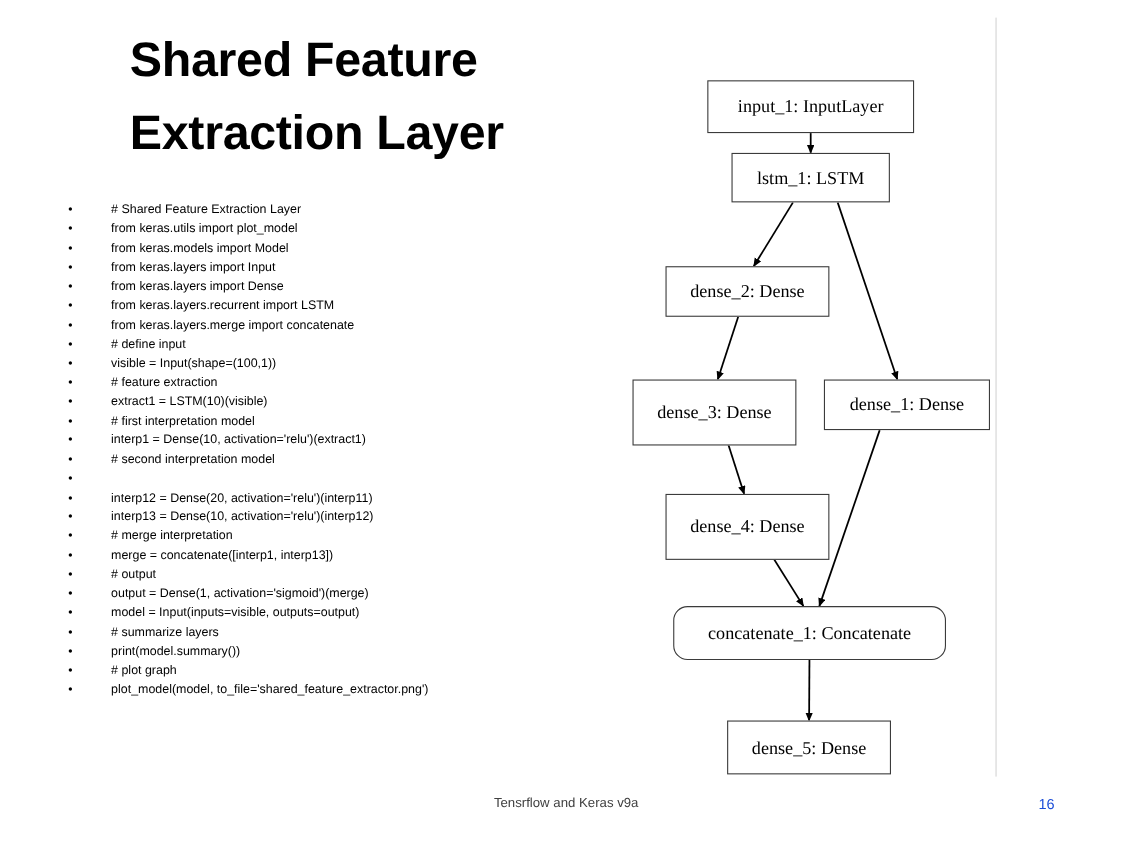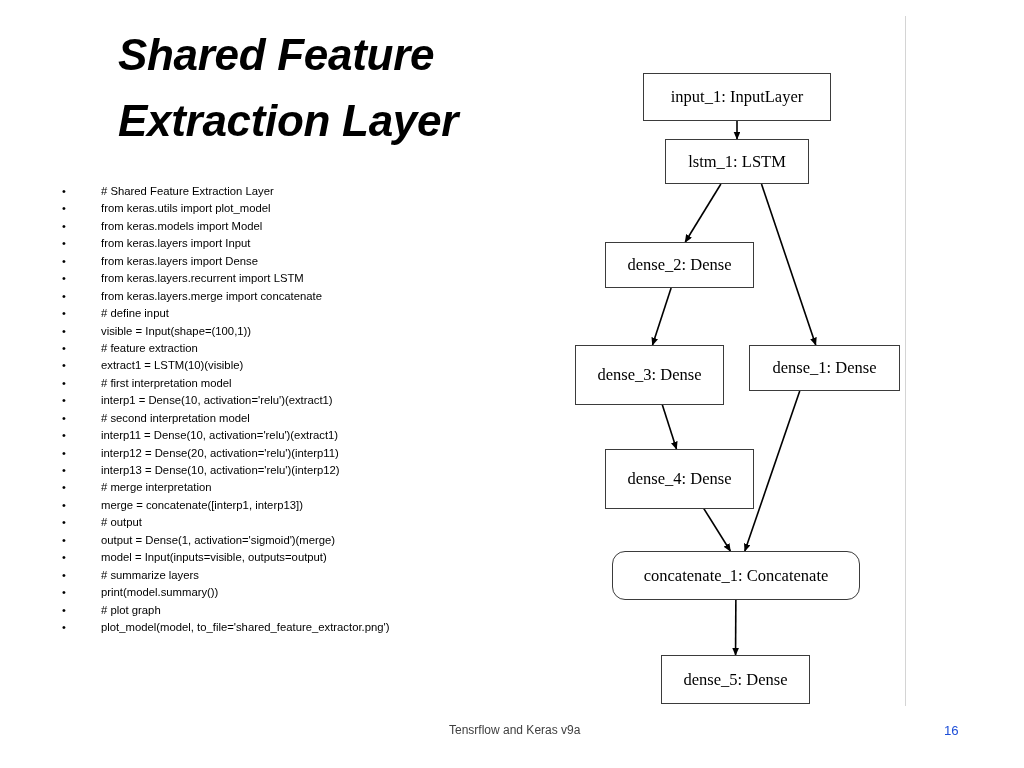--- a/index.html
+++ b/index.html
@@ -24,21 +24,20 @@
     width: 430px;
     font-size: 44px;
     font-weight: bold;
     line-height: 1.50;
     color: #000000;
     letter-spacing: -0.3px;
   }
   #slide-title .title-line {
     display: block;
     white-space: nowrap;
-    font-style: italic;
   }
 
   
   #code-list {
     position: absolute;
     left: 58px;
     top: 183px;
     width: 480px;
   }
   .code-item {
@@ -181,21 +180,20 @@
     <div class="code-item">
       <span class="code-bullet">•</span>
       <span class="code-text">interp1 = Dense(10, activation='relu')(extract1)</span>
     </div>
     <div class="code-item">
       <span class="code-bullet">•</span>
       <span class="code-text"># second interpretation model</span>
     </div>
     <div class="code-item">
       <span class="code-bullet">•</span>
-      <span class="code-text">interp11 = Dense(10, activation='relu')(extract1)</span>
     </div>
     <div class="code-item">
       <span class="code-bullet">•</span>
       <span class="code-text">interp12 = Dense(20, activation='relu')(interp11)</span>
     </div>
     <div class="code-item">
       <span class="code-bullet">•</span>
       <span class="code-text">interp13 = Dense(10, activation='relu')(interp12)</span>
     </div>
     <div class="code-item">

